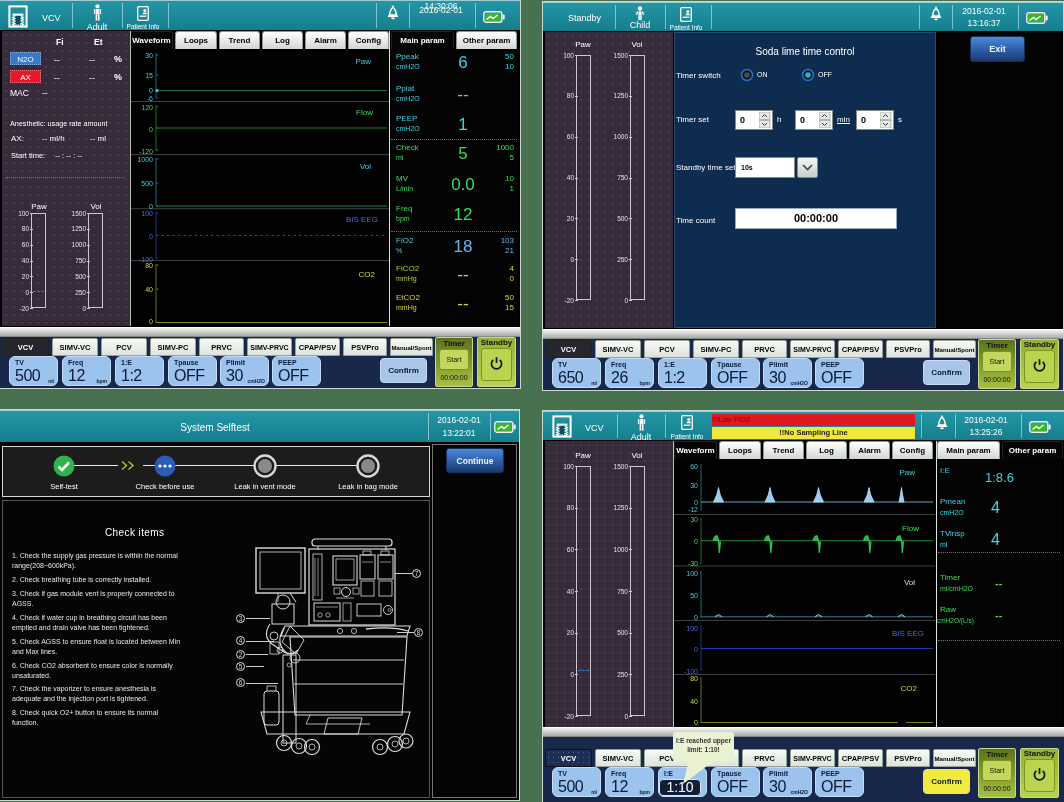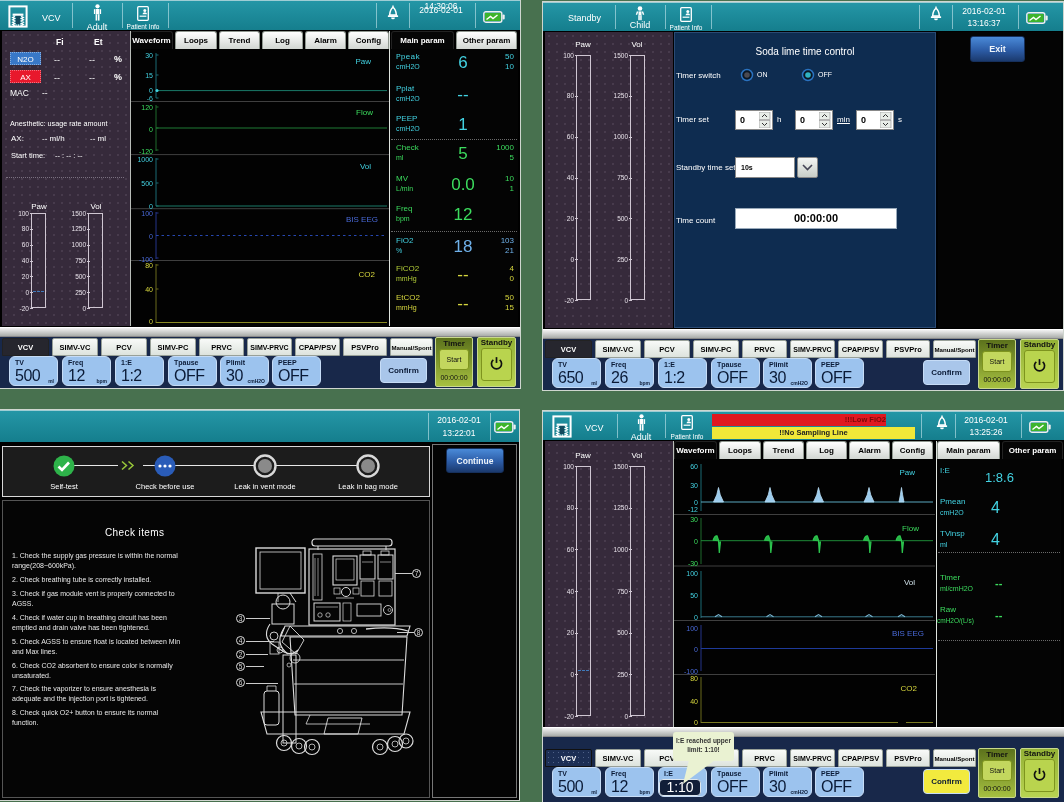--- a/index.html
+++ b/index.html
@@ -134,21 +134,21 @@
     <div class="tab on" style="left:130px;top:31px;width:43px">Waveform</div>
     <div class="tab" style="left:175px;top:31px;width:42px">Loops</div>
     <div class="tab" style="left:219px;top:31px;width:41px">Trend</div>
     <div class="tab" style="left:262px;top:31px;width:41px">Log</div>
     <div class="tab" style="left:305px;top:31px;width:41px">Alarm</div>
     <div class="tab" style="left:348px;top:31px;width:41px">Config</div>
     <div class="tab on" style="left:391px;top:31px;width:63px">Main param</div>
     <div class="tab" style="left:456px;top:31px;width:61px">Other param</div>
     <div class="blk" style="left:390px;top:49px;width:128px;height:277px"></div>
     <div class="prm">
-      <div class="a" style="left:396px;top:52px;font-size:8px;color:#43d2e2;white-space:nowrap;font-family:Liberation Mono, monospace;">Ppeak</div>
+      <div class="a" style="left:396px;top:52px;font-size:8px;color:#43d2e2;white-space:nowrap;">Ppeak</div>
       <div class="a" style="left:396px;top:63px;font-size:7px;color:#43d2e2;white-space:nowrap;">cmH2O</div>
       <div class="a" style="left:443px;top:53px;width:40px;text-align:center;font-size:17px;color:#43d2e2">6</div>
       <div class="a" style="left:488px;top:52px;width:26px;text-align:right;font-size:8px;color:#43d2e2">50</div>
       <div class="a" style="left:488px;top:62px;width:26px;text-align:right;font-size:8px;color:#43d2e2">10</div>
       <div class="a" style="left:396px;top:84px;font-size:8px;color:#43d2e2;white-space:nowrap;">Pplat</div>
       <div class="a" style="left:396px;top:95px;font-size:7px;color:#43d2e2;white-space:nowrap;">cmH2O</div>
       <div class="a" style="left:443px;top:85px;width:40px;text-align:center;font-size:17px;color:#43d2e2">--</div>
       <div class="a" style="left:396px;top:114px;font-size:8px;color:#43d2e2;white-space:nowrap;">PEEP</div>
       <div class="a" style="left:396px;top:125px;font-size:7px;color:#43d2e2;white-space:nowrap;">cmH2O</div>
       <div class="a" style="left:443px;top:115px;width:40px;text-align:center;font-size:17px;color:#43d2e2">1</div>
@@ -466,20 +466,21 @@
     <div class="grnpan2" style="left:477px;top:337px;width:39px;height:50px"></div>
     <div class="a" style="left:477px;top:338px;font-size:8px;color:#111;white-space:nowrap;width:39px;text-align:center;font-weight:bold">Standby</div>
     <div class="grnbtn" style="left:481px;top:348px;width:31px;height:33px;background:#b9d44e"></div>
     <svg class="a" style="left:489px;top:356px" width="15" height="15" viewBox="0 0 16 16">
 <path d="M4.6 4.1 a5.4 5.4 0 1 0 6.8 0" fill="none" stroke="#111" stroke-width="1.8"></path>
 <line x1="8" y1="1.2" x2="8" y2="7.4" stroke="#111" stroke-width="1.8"></line>
 </svg>
   </div>
 <div class="scr" style="left:0;top:410px;width:519px;height:390px">
     <div class="tb" style="height:32px">
+      <div class="a" style="left:0px;top:11px;font-size:10px;color:#fff;white-space:nowrap;width:430px;text-align:center">System Selftest</div>
       <div class="tbdiv" style="left:428px"></div>
       <div class="a" style="left:430px;top:4px;font-size:8.5px;color:#fff;white-space:nowrap;width:58px;text-align:center">2016-02-01</div>
       <div class="a" style="left:430px;top:17px;font-size:8.5px;color:#fff;white-space:nowrap;width:58px;text-align:center">13:22:01</div>
       <div class="tbdiv" style="left:490px"></div>
       <svg class="a" style="left:494px;top:10px" width="22" height="12" viewBox="0 0 22 12">
 <rect x="0.8" y="0.8" width="18" height="10.4" rx="2" fill="none" stroke="#f0f0f0" stroke-width="1.4"></rect>
 <rect x="19.5" y="3.5" width="2.2" height="5" rx="1" fill="#f0f0f0"></rect>
 <rect x="2" y="2" width="15.6" height="8" fill="#3db42c"></rect>
 <path d="M3.5 8.5 l4-3 2.5 2 4.5-3.5" fill="none" stroke="#fff" stroke-width="1.4"></path>
 </svg>
@@ -639,21 +640,21 @@
 </svg>
       <div class="a" style="left:83px;top:20px;font-size:9px;color:#fff;white-space:nowrap;width:30px;text-align:center">Adult</div>
       <div class="tbdiv" style="left:122px"></div>
       <svg class="a" style="left:138px;top:3px" width="12" height="15" viewBox="0 0 12 15">
 <rect x="0.7" y="0.7" width="10.6" height="13.6" fill="none" stroke="#fff" stroke-width="1.3" rx="1"></rect>
 <circle cx="7.8" cy="4.6" r="1.5" fill="#fff"></circle>
 <path d="M5.6 8.2c0-1.2 1-2 2.2-2s2.2.8 2.2 2z" fill="#fff"></path>
 <rect x="2.6" y="9.6" width="6.8" height="1.2" fill="#fff"></rect>
 </svg>
       <div class="a" style="left:121px;top:21px;font-size:6.5px;color:#fff;white-space:nowrap;width:46px;text-align:center">Patient Info</div>
-      <div class="a" style="left:169px;top:2px;width:174px;height:12px;background:#e01820;color:#7a0808;font-size:7.5px;font-weight:bold;text-align:right;line-height:12px">!!!Low FiO2</div>
+      <div class="a" style="left:169px;top:2px;width:203px;height:12px;background:#e01820;color:#7a0808;font-size:7.5px;font-weight:normal;text-align:left;line-height:12px">!!!Low FiO2</div>
       <div class="a" style="left:169px;top:15px;width:203px;height:12px;background:#f0e838;color:#222;font-size:7.5px;font-weight:bold;text-align:center;line-height:12px">!!No Sampling Line</div>
       <div class="tbdiv" style="left:378px"></div>
       <svg class="a" style="left:391px;top:3px" width="16" height="17" viewBox="0 0 16 17">
 <line x1="8" y1="0.5" x2="8" y2="2.6" stroke="#fff" stroke-width="1.4"></line>
 <path d="M8 2.4 C6 3.5 5 6.2 4.6 10 L11.4 10 C11 6.2 10 3.5 8 2.4 Z" fill="none" stroke="#fff" stroke-width="1.5"></path>
 <rect x="2.8" y="10.2" width="10.4" height="1.9" rx="0.9" fill="#fff"></rect>
 <path d="M6.1 12.4 a1.9 1.9 0 0 0 3.8 0z" fill="#fff"></path>
 </svg>
       <div class="tbdiv" style="left:412px"></div>
       <div class="a" style="left:415px;top:3px;font-size:8.5px;color:#fff;white-space:nowrap;width:56px;text-align:center">2016-02-01</div>

